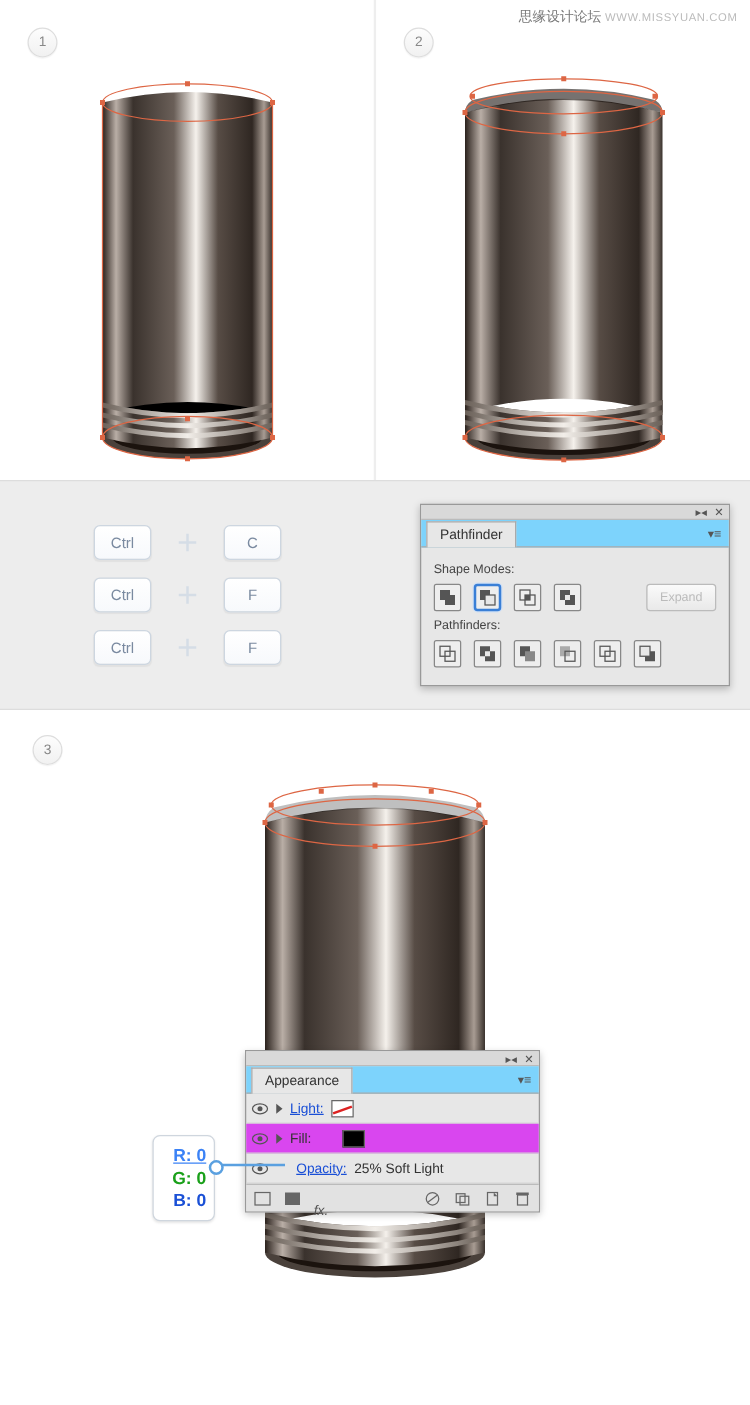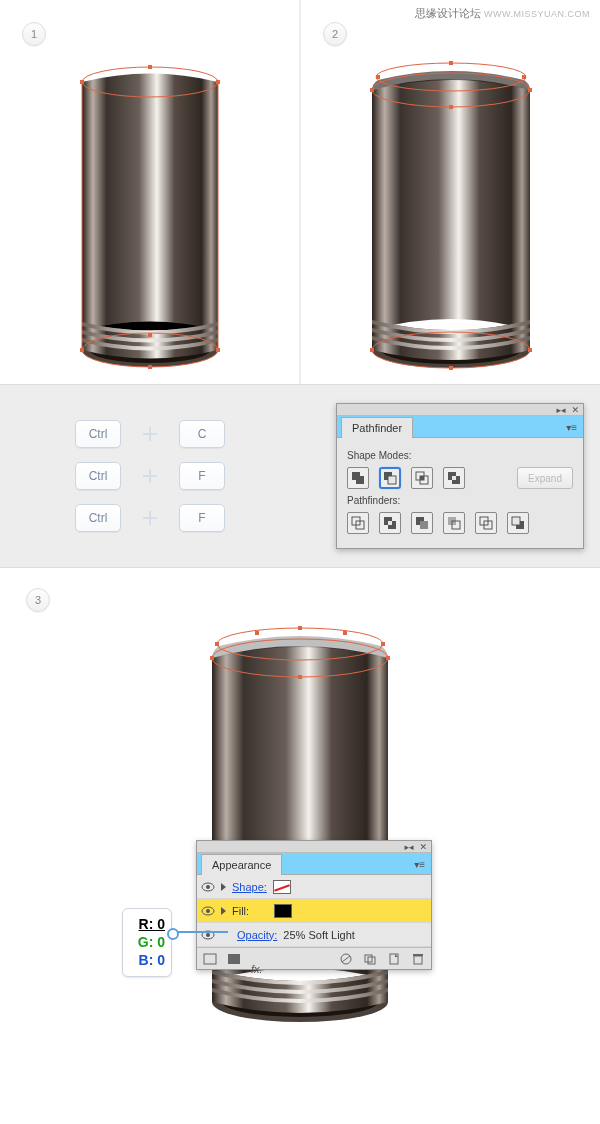--- a/index.html
+++ b/index.html
@@ -55,21 +55,21 @@
 .swatch { width: 18px; height: 14px; border: 1px solid #666; background: #fff; position: relative; }
 .swatch.none::after { content: ""; position: absolute; left: 0; top: 50%; width: 100%; height: 2px; background: #d22; transform: rotate(-20deg); }
 .swatch.black { background: #000; }
 .swatch.head { background: #fff; box-shadow: inset 0 0 0 1px #999; width: 20px; height: 20px; }
 .link { color: #1a4fd6; text-decoration: underline; cursor: pointer; }
 .ap-foot { display: flex; height: 22px; align-items: center; justify-content: space-between; padding: 0 6px; border-top: 1px solid #bbb; background: #e2e2e2; gap: 8px; color: #555; }
 .ap-foot .grp { display: flex; gap: 10px; align-items: center; }
 .ficon { width: 14px; height: 12px; }
 
 .rgb-callout { position: absolute; left: 122px; top: 340px; width: 50px; background: #fff; border: 1px solid #cfd6de; border-radius: 6px; padding: 6px 6px; font-family: Arial; font-size: 14px; font-weight: bold; line-height: 1.3; box-shadow: 0 1px 2px rgba(0,0,0,0.1); text-align: right; z-index: 6; }
-.rgb-callout .r { color: #000000; text-decoration: underline; }
+.rgb-callout .r { color: #3b82f6; text-decoration: underline; }
 .rgb-callout .g { color: #1aa01a; }
 .rgb-callout .b { color: #1a50d6; }
 .callout-line { position: absolute; left: 172px; top: 363px; width: 56px; height: 2px; background: #5aa0e0; z-index: 6; }
 .callout-line::before { content: ""; position: absolute; left: -5px; top: -3px; width: 8px; height: 8px; border: 2px solid #5aa0e0; border-radius: 50%; background: #fff; }
 
 </style>
 </head>
 <body>
 
 <div class="watermark">
@@ -333,24 +333,24 @@
     </div>
     <div>
       <div class="ap-row">
         <span class="eye">
             <svg width="14" height="10" viewBox="0 0 14 10">
               <ellipse cx="7" cy="5" rx="6" ry="4" fill="none" stroke="#555"></ellipse>
               <circle cx="7" cy="5" r="2" fill="#555"></circle>
             </svg>
           </span>
         <span class="tri"></span>
-        <span class="link">Shape:</span>
+        <span class="link">Light:</span>
         <span class="swatch none"></span>
       </div>
-      <div class="ap-row" style="background:#fde047;">
+      <div class="ap-row" style="background:#d946ef;">
         <span class="eye">
             <svg width="14" height="10" viewBox="0 0 14 10">
               <ellipse cx="7" cy="5" rx="6" ry="4" fill="none" stroke="#555"></ellipse>
               <circle cx="7" cy="5" r="2" fill="#555"></circle>
             </svg>
           </span>
         <span class="tri"></span>
         <span style="width:36px;">Fill:</span>
         <span class="swatch black"></span>
       </div>

